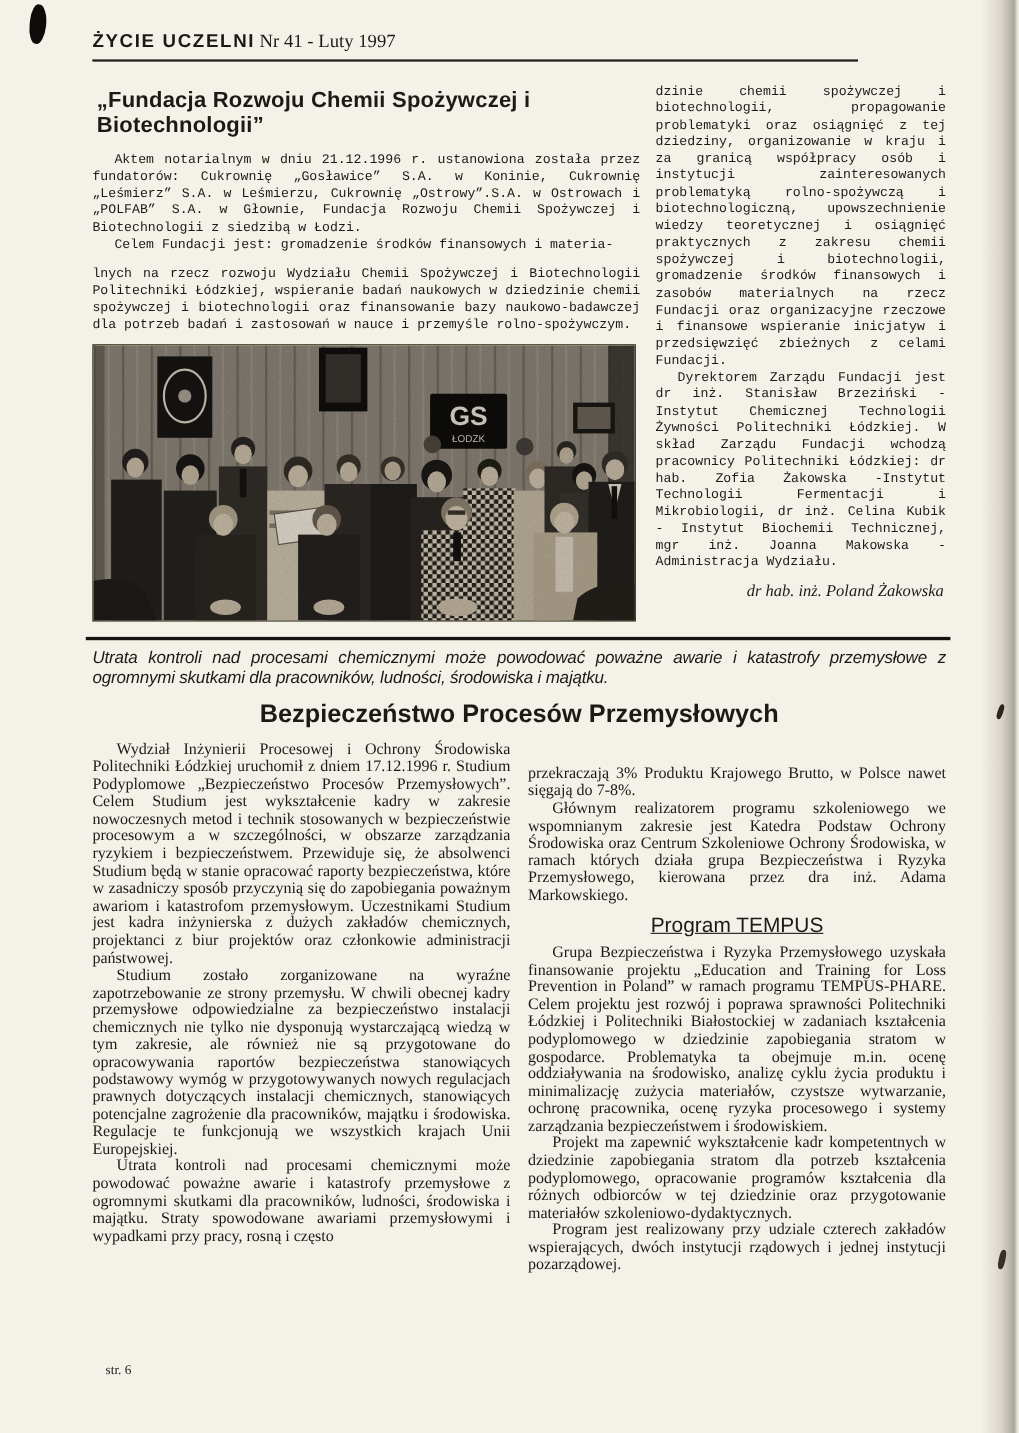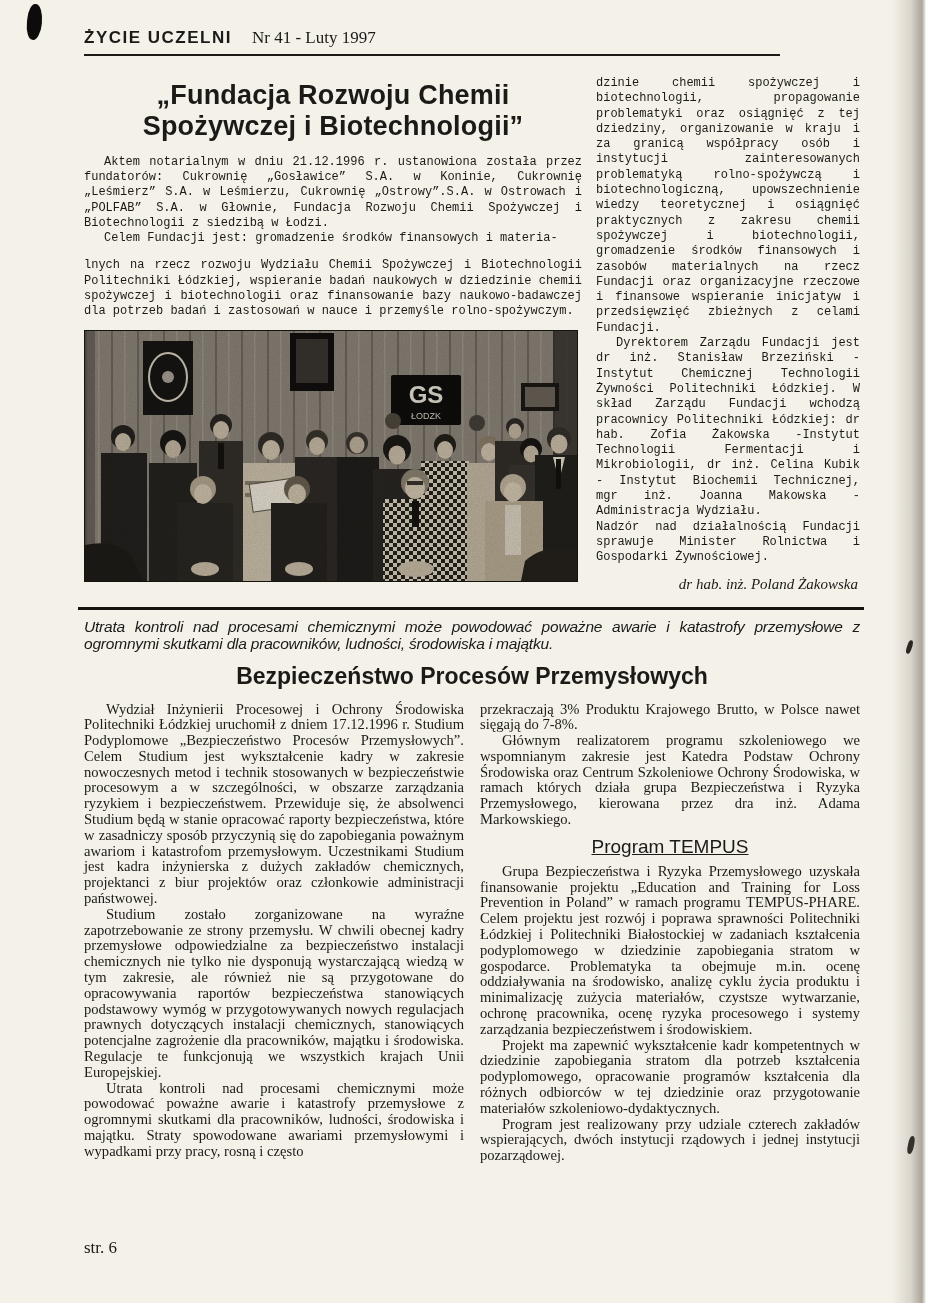--- a/index.html
+++ b/index.html
@@ -14,30 +14,30 @@
     box-sizing:border-box;
     padding:28px 66px 0 84px;
   }
   
   .blob-topleft{position:absolute;left:27px;top:4px;width:15px;height:36px;background:#0d0c0a;border-radius:45% 55% 50% 50%;transform:rotate(6deg);}
   .scan-edge{position:absolute;right:0;top:0;width:34px;height:100%;
     background:linear-gradient(to right, rgba(0,0,0,0), rgba(96,84,66,0.18) 55%, rgba(70,60,46,0.42) 88%, rgba(250,250,248,0.9));}
   .scan-speck1{position:absolute;right:14px;top:640px;width:5px;height:14px;background:#2b261f;border-radius:40%;transform:rotate(18deg);}
   .scan-speck2{position:absolute;right:12px;top:1136px;width:6px;height:18px;background:#35302a;border-radius:40%;transform:rotate(12deg);}
   
-  .masthead{display:flex;align-items:baseline;gap:20px;}
+  .masthead{display:flex;align-items:baseline;gap:4px;}
   .masthead-title{font-family:"Liberation Sans", sans-serif;font-weight:bold;font-size:17px;letter-spacing:1.5px;}
   .masthead-issue{font-size:17px;}
   .masthead-rule{border:none;border-top:2.5px solid #1c1a17;margin:6px 0 0 0;width:696px;}
   
   .art1{display:flex;gap:14px;margin-top:18px;}
   .art1-left{width:498px;flex:none;}
   .art1-title{
     font-family:"Liberation Sans", sans-serif;font-weight:bold;
-    font-size:27px;line-height:1.16;text-align:center;margin:6px 4px 12px 4px;
+    font-size:20px;line-height:1.16;text-align:left;margin:6px 4px 12px 4px;
     letter-spacing:0.2px;
   }
   .art1-cols{display:flex;gap:12px;flex-direction:column;}
   .art1-col{flex:1;}
   .body-sm p{font-size:12px;line-height:15.3px;text-align:justify;margin:0;text-indent:20px;font-family:Liberation Mono, monospace;}
   .body-sm p.noindent{text-indent:0;}
   .art1-right{width:264px;flex:none;padding-top:2px;}
   .signature{font-style:italic;text-align:right;font-size:15px;margin-top:10px;padding-right:2px;}
   
   .photo{margin-top:10px;width:492px;height:250px;border:1px solid #15130f;background:#fef9c3;}
@@ -50,27 +50,27 @@
     letter-spacing:-0.2px;
   }
   
   .art2-title{
     font-family:"Liberation Sans", sans-serif;font-weight:bold;
     font-size:23px;text-align:center;margin:10px 0 12px 0;
   }
   .art2-cols{display:flex;gap:16px;}
   .art2-col{flex:1;}
   .body-md p{font-size:14.6px;line-height:15.8px;text-align:justify;margin:0;text-indent:22px;}
-  .body-md p.noindent{text-indent:0;}
+  .body-md p.noindent{text-indent:0;margin-top:22px;}
   .tempus-heading{
     font-family:"Liberation Sans", sans-serif;font-size:19px;
     text-align:center;margin:8px 0 6px 0;font-weight:normal;text-decoration:underline;
   }
   
-  .page-number{position:absolute;left:84px;top:1238px;font-size:17px;font-family:Liberation Serif, serif;}
+  .page-number{position:absolute;left:96px;top:1238px;font-size:12px;font-family:Liberation Serif, serif;}
 </style>
 </head>
 <body>
 
 <div class="page">
 
   <div class="blob-topleft"></div>
   <div class="scan-edge"></div>
   <div class="scan-speck1"></div>
   <div class="scan-speck2"></div>
@@ -207,21 +207,20 @@
           <path d="M0,250 L0,214 Q30,208 46,224 L58,250 Z" fill="#1f1c18"></path>
           <path d="M492,250 L492,218 Q460,212 440,230 L436,250 Z" fill="#26221d"></path>
           <rect width="492" height="250" filter="url(#grain)" opacity="0.16"></rect>
         </svg>
       </div>
     </div>
 
     <div class="art1-right body-sm">
       <p class="noindent">dzinie chemii spożywczej i biotechnologii, propagowanie problematyki oraz osiągnięć z tej dziedziny, organizowanie w kraju i za granicą współpracy osób i instytucji zainteresowanych problematyką rolno-spożywczą i biotechnologiczną, upowszechnienie wiedzy teoretycznej i osiągnięć praktycznych z zakresu chemii spożywczej i biotechnologii, gromadzenie środków finansowych i zasobów materialnych na rzecz Fundacji oraz organizacyjne rzeczowe i finansowe wspieranie inicjatyw i przedsięwzięć zbieżnych z celami Fundacji.</p>
       <p>Dyrektorem Zarządu Fundacji jest dr inż. Stanisław Brzeziński - Instytut Chemicznej Technologii Żywności Politechniki Łódzkiej. W skład Zarządu Fundacji wchodzą pracownicy Politechniki Łódzkiej: dr hab. Zofia Żakowska -Instytut Technologii Fermentacji i Mikrobiologii, dr inż. Celina Kubik - Instytut Biochemii Technicznej, mgr inż. Joanna Makowska - Administracja Wydziału.</p>
-      <p class="noindent">Nadzór nad działalnością Fundacji sprawuje Minister Rolnictwa i Gospodarki Żywnościowej.</p>
       <div class="signature">dr hab. inż. Poland Żakowska</div>
     </div>
   </div>
 
   <hr class="divider-rule">
   <p class="lead">Utrata kontroli nad procesami chemicznymi może powodować poważne awarie i katastrofy przemysłowe z ogromnymi skutkami dla pracowników, ludności, środowiska i majątku.</p>
 
   <div class="art2-title">Bezpieczeństwo Procesów Przemysłowych</div>
   <div class="art2-cols">
     <div class="art2-col body-md">

